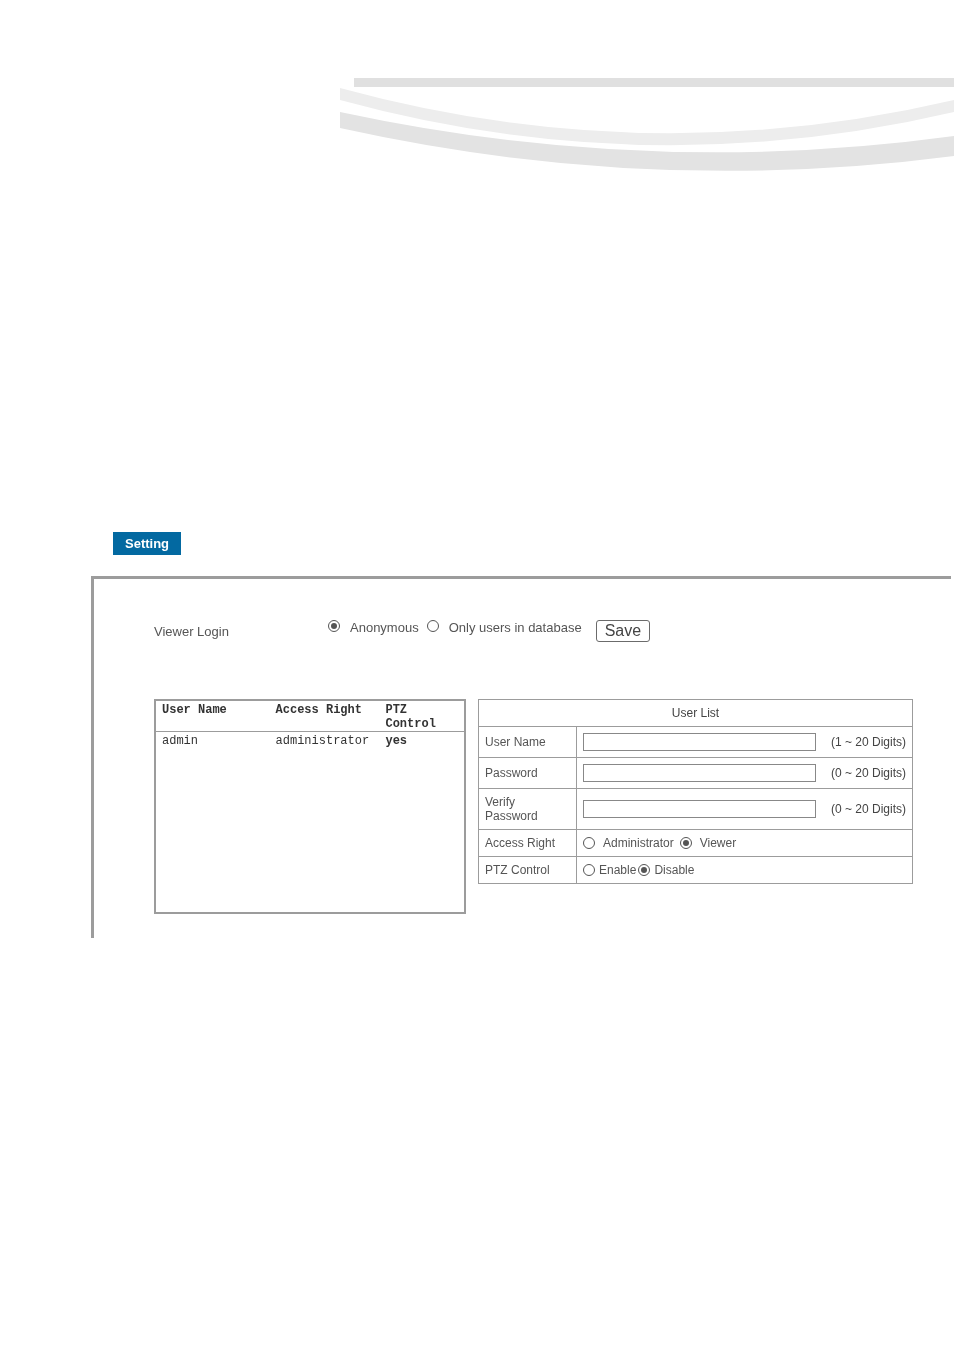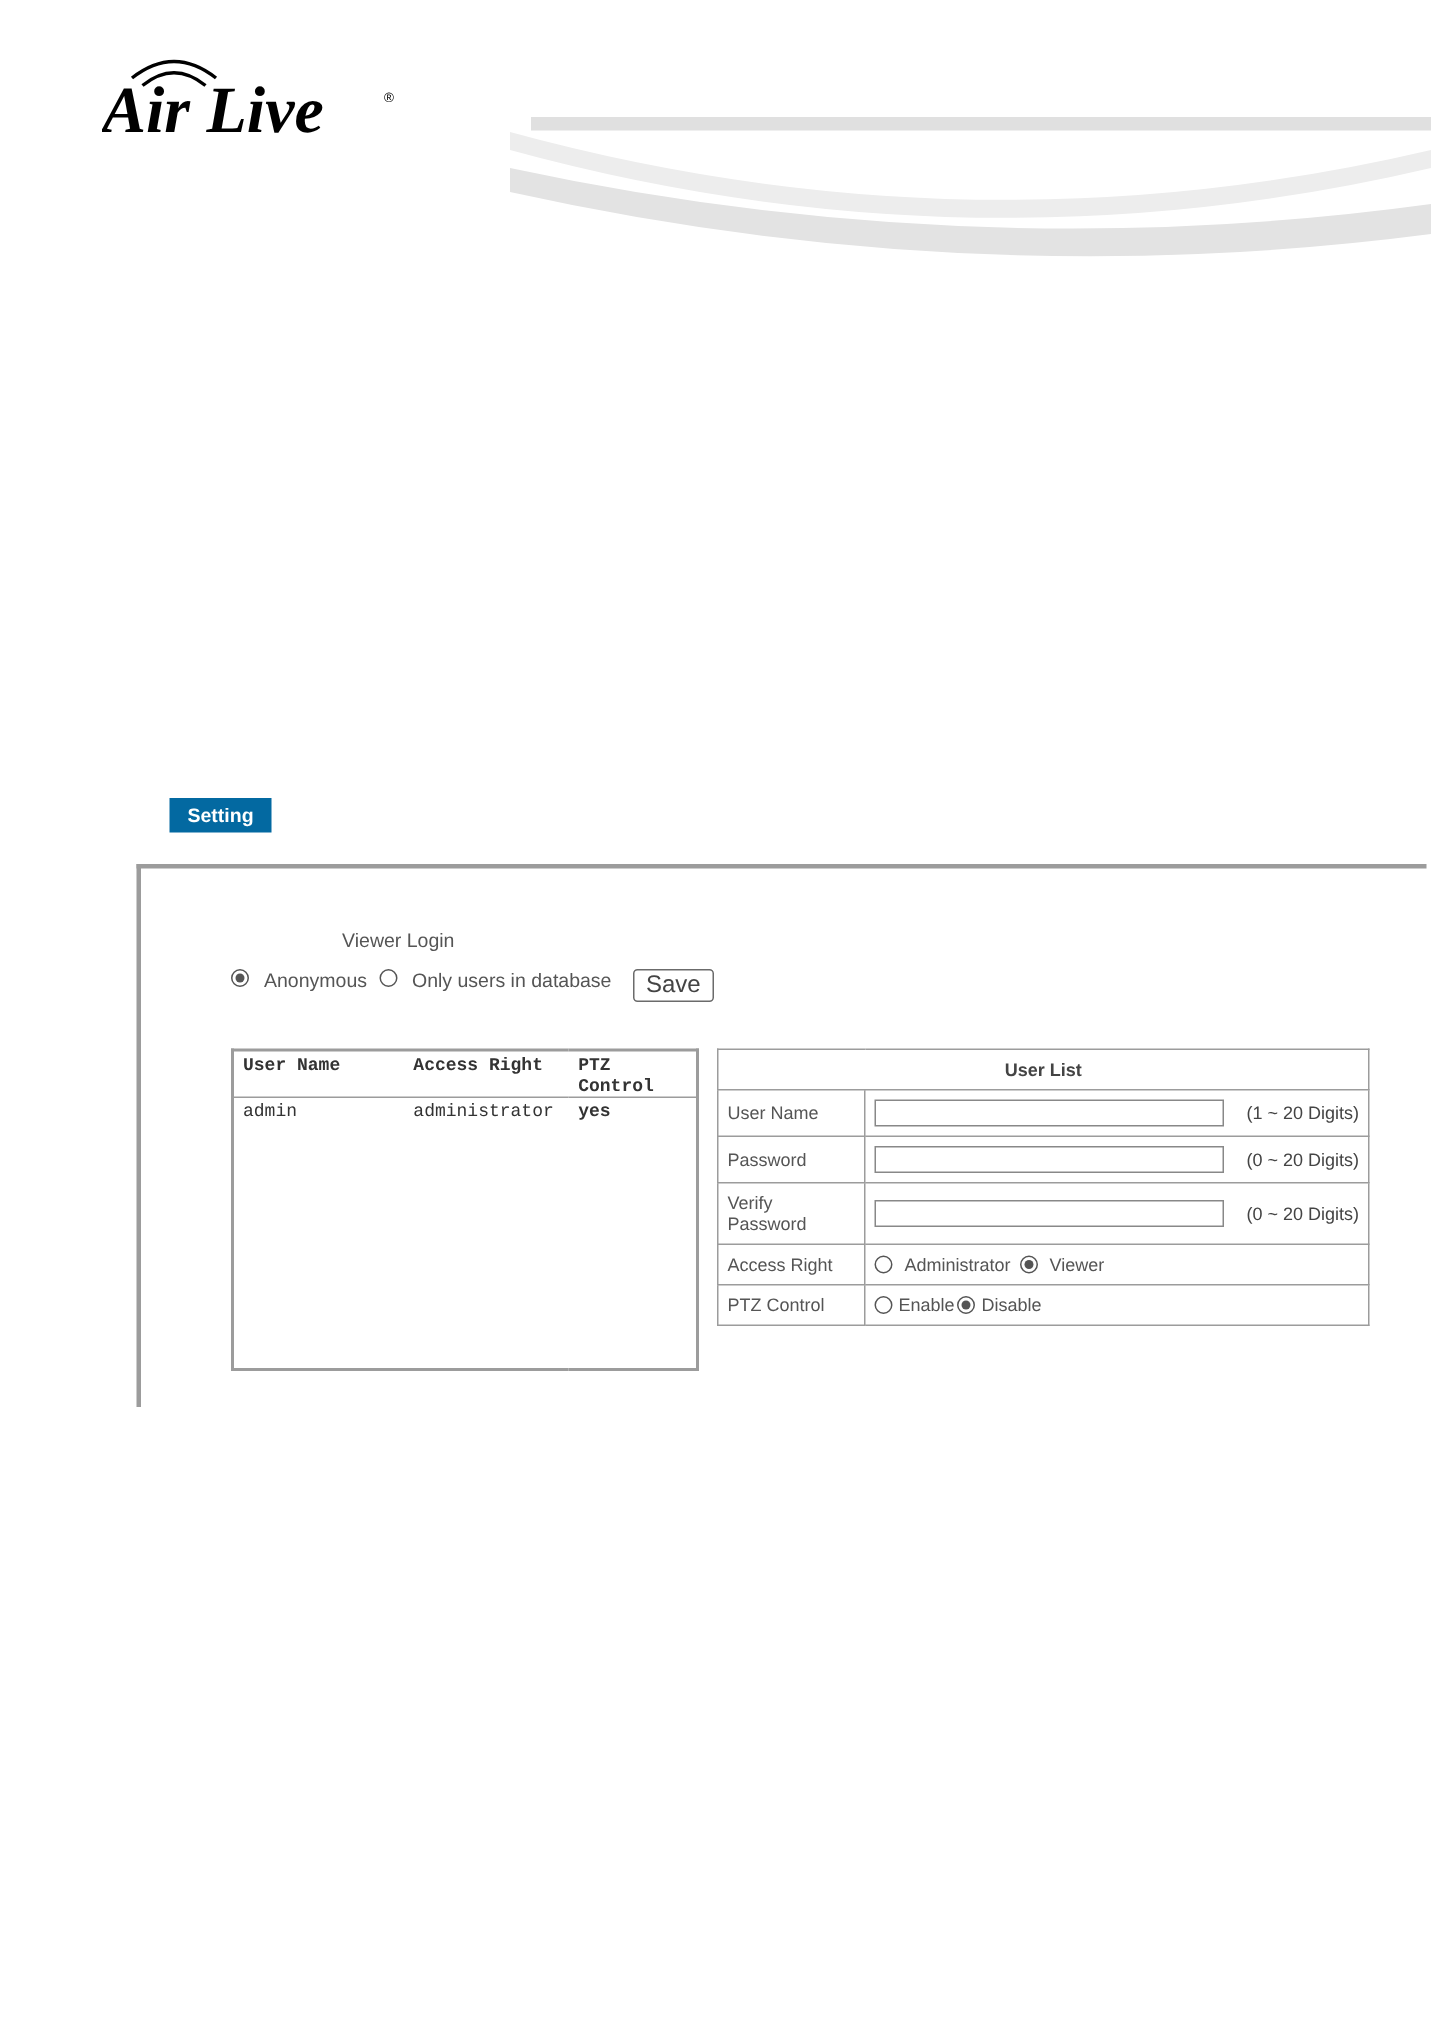--- a/index.html
+++ b/index.html
@@ -38,23 +38,22 @@
     border-left: 3px solid #9c9c9c;
   }
 
   
   .viewer-login-row {
     position: absolute;
     left: 60px;
     top: 40px;
     display: flex;
     align-items: center;
-    gap: 12px;
+    gap: 0;
     height: 24px;
-    flex-direction: column;
   }
   .vl-label { font-size: 13px; color: #555; width: 174px; }
   .vl-opts { display: flex; align-items: flex-start; font-size: 13px; color: #555; gap: 8px; }
   .radio { width: 12px; height: 12px; border: 1px solid #555; border-radius: 50%; display: inline-flex; align-items: center; justify-content: center; margin-right: 2px; }
   .radio.sel::after { content: ""; width: 6px; height: 6px; background: #555; border-radius: 50%; display: block; }
   .save-btn {
     margin-left: 6px;
     border: 1px solid #6b6b6b;
     border-radius: 3px;
     background: #fff;
@@ -98,21 +97,21 @@
   }
   .form-table th, .form-table td {
     border: 1px solid #9c9c9c;
     font-size: 12px;
     color: #555;
     padding: 6px 6px;
     vertical-align: middle;
   }
   .form-table thead th {
     text-align: center;
-    font-weight: bold;
+    font-weight: normal;
     color: #444;
     padding: 6px 0;
   }
   .form-table tbody th {
     width: 98px;
     font-weight: normal;
     text-align: left;
   }
   .fld { display: flex; align-items: center; gap: 4px; }
   .tinput {
@@ -132,32 +131,20 @@
     cursor: pointer;
     margin-right: 2px;
   }
 
 </style>
 </head>
 <body>
 
 <div class="page">
 
-  <div class="logo">
-    <svg viewBox="0 0 200 60">
-      <g fill="#000">
-
-        <path d="M20 14 Q48 -8 76 14" stroke="#000" stroke-width="2.3" fill="none"></path>
-        <path d="M27 19 Q48 2 69 19" stroke="#000" stroke-width="2.3" fill="none"></path>
-
-        <text x="0" y="50" font-family="'Times New Roman', serif" font-style="italic" font-weight="bold" font-size="44">Air Live</text>
-        <text x="188" y="30" font-family="Arial" font-size="9">®</text>
-      </g>
-    </svg>
-  </div>
 
   <div class="header-line"></div>
   <div class="swoosh">
     <svg viewBox="0 0 620 90" preserveAspectRatio="none">
       <path d="M0 6 Q310 90 620 18 L620 30 Q310 102 0 18 Z" fill="#ededed"></path>
       <path d="M0 30 Q310 96 620 54 L620 74 Q310 114 0 46 Z" fill="#e3e3e3"></path>
     </svg>
   </div>
 
   <span class="setting-tab">Setting</span>

